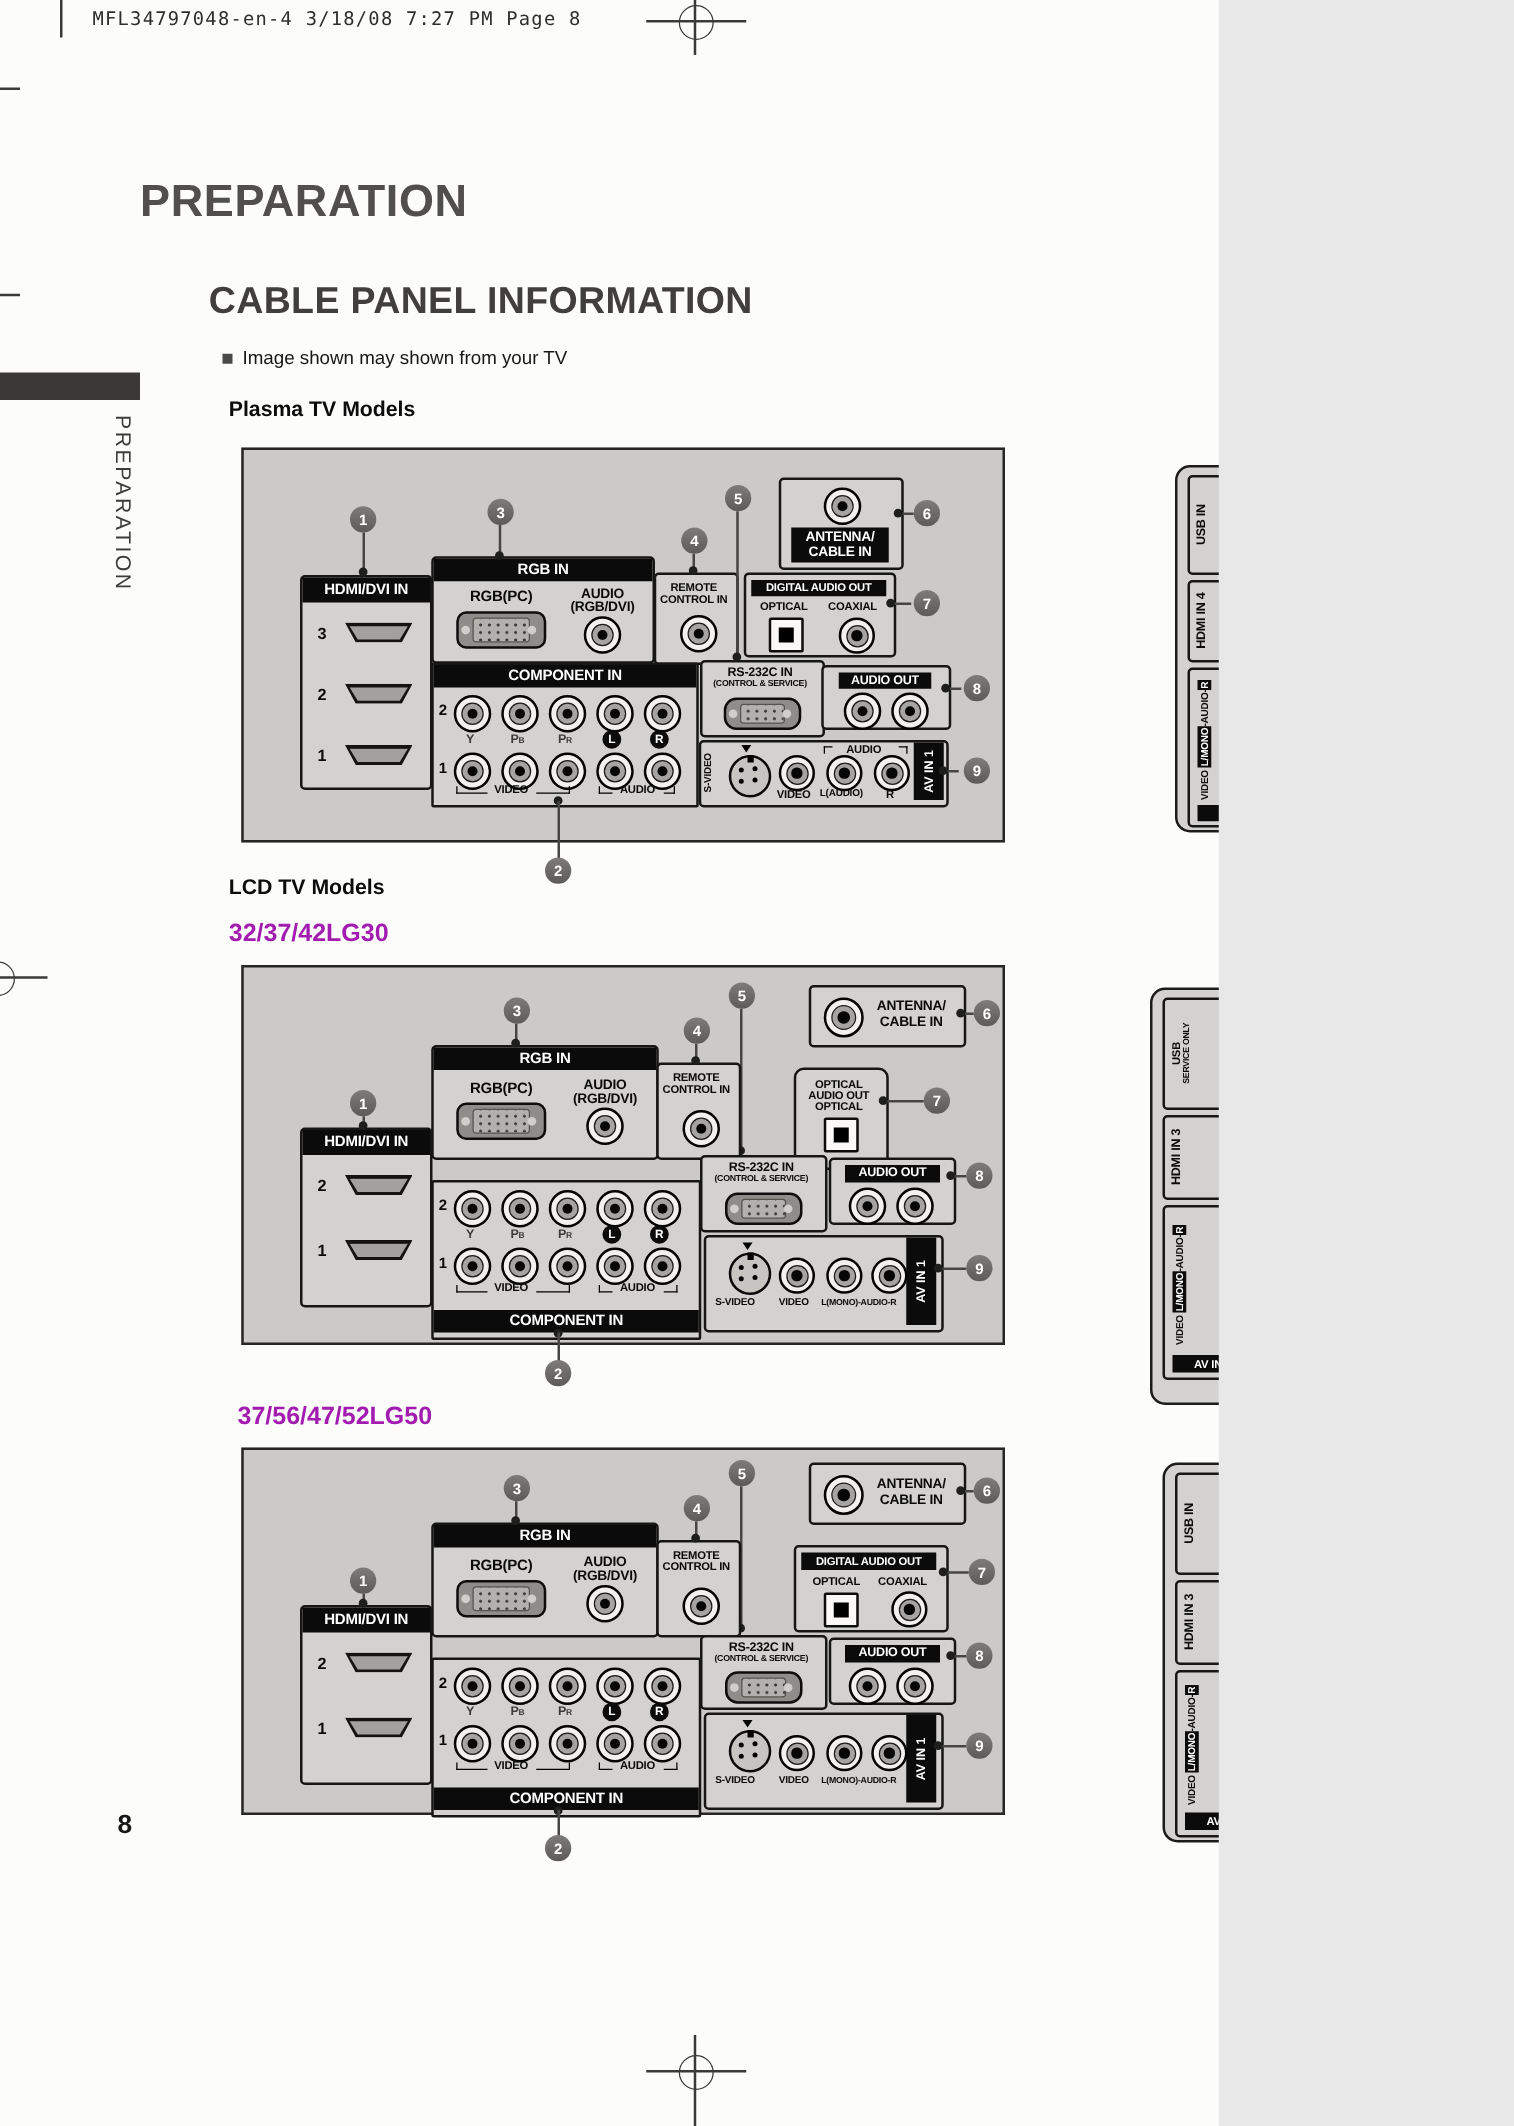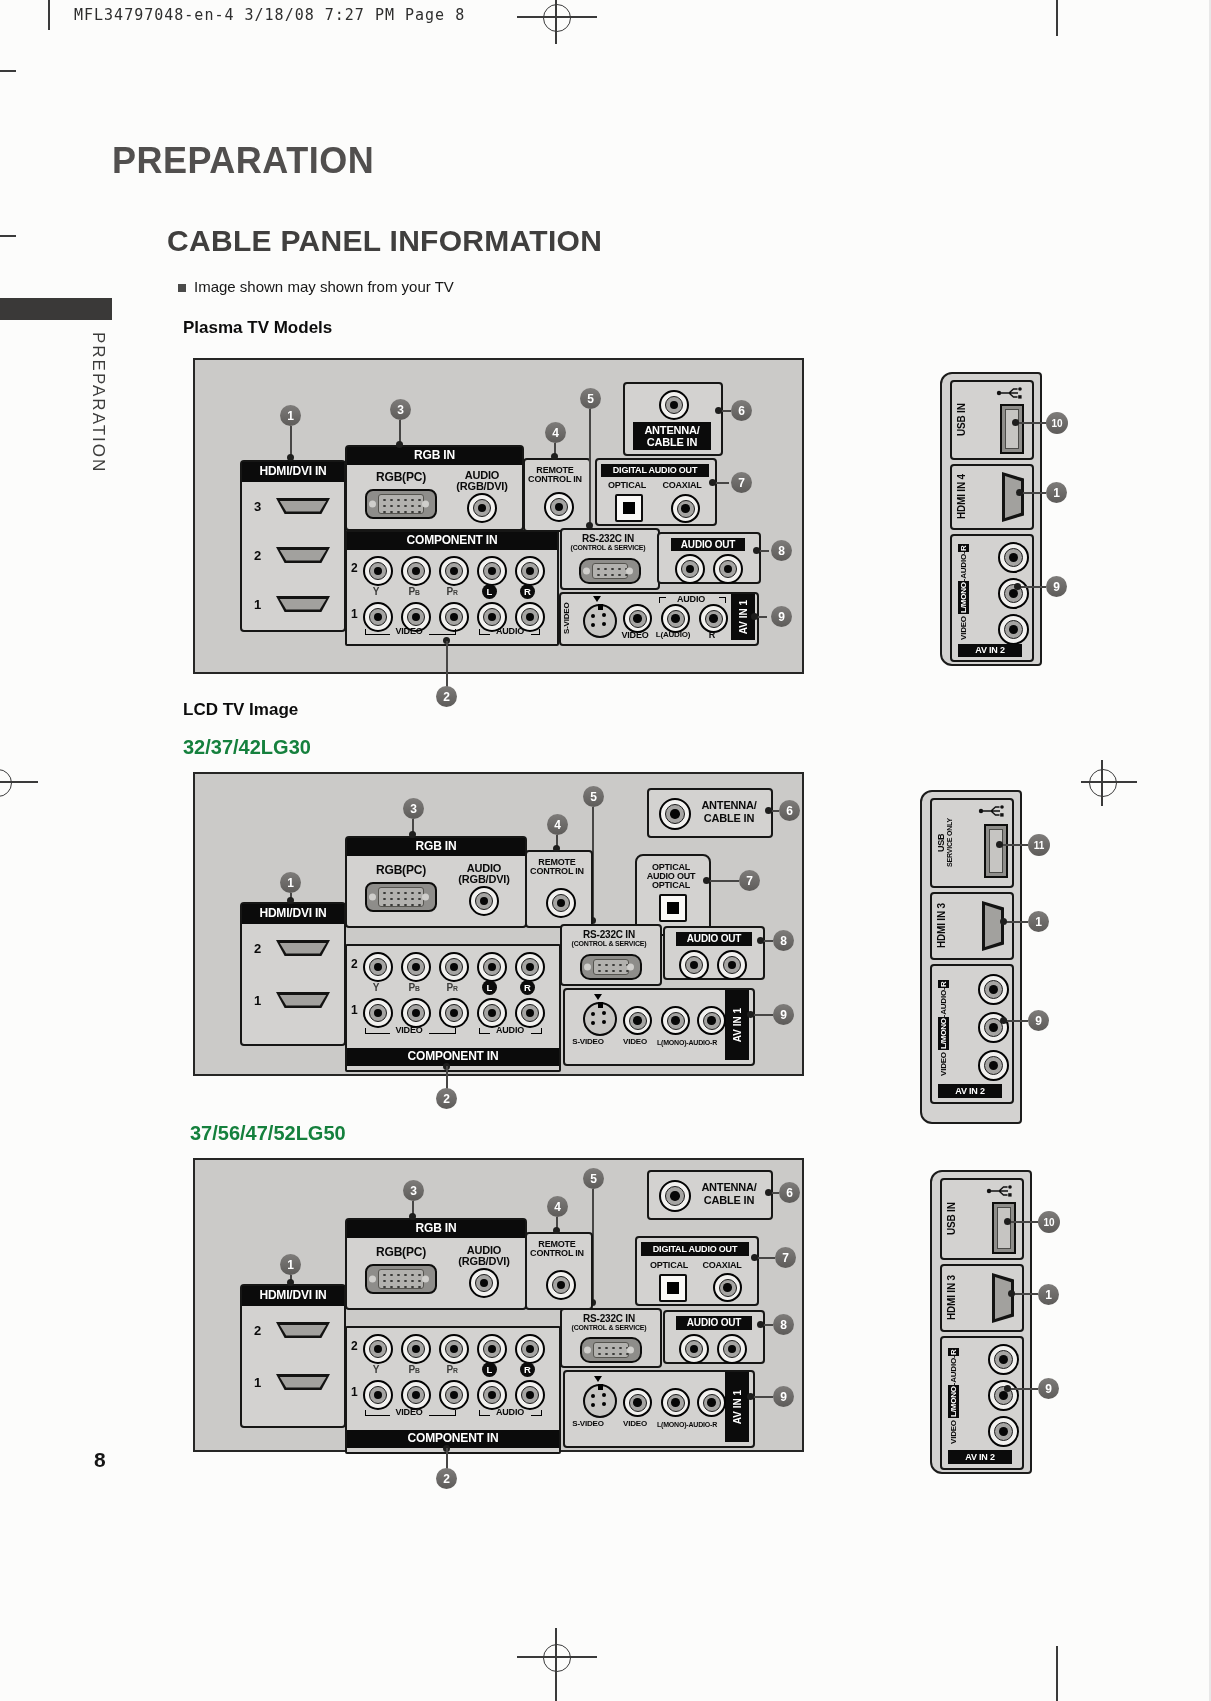--- a/index.html
+++ b/index.html
@@ -1,16 +1,16 @@
 <!DOCTYPE html>
 <html><head>
 <meta charset="utf-8">
 <style>
 html,body{margin:0;padding:0;background:#e8e8e8}
-#page{position:relative;width:1209px;height:1701px;background:#fcfcfb;overflow:hidden;font-family:"Liberation Sans",sans-serif;color:#111}
+#page{position:relative;width:975px;height:1701px;background:#fcfcfb;overflow:hidden;font-family:"Liberation Sans",sans-serif;color:#111}
 .a{position:absolute}
 .mono{font-family:"DejaVu Sans Mono",monospace;font-size:15px;color:#2e2e2e;letter-spacing:1px}
 .vline,.hline{background:#3a3a3a}
 .reg{border:1.6px solid #3a3a3a;border-radius:50%;background:transparent}
 .diag{background:#cbcac8;border:2px solid #262625}
 .side{background:#d3d2d0;border:2px solid #1c1c1b;border-radius:12px 4px 4px 12px}
 .bx{position:absolute;background:#d3d2d0;border:2px solid #161615;border-radius:4px}
 .bb{position:absolute;background:#0b0b0b;color:#fff;font-weight:bold;display:flex;flex-direction:column;align-items:center;justify-content:center;text-align:center;letter-spacing:-0.2px;line-height:1.12}
 .lbl{position:absolute;font-weight:bold;color:#0a0a0a;text-align:center;line-height:1.12;letter-spacing:-0.2px;white-space:nowrap}
 .jack{position:absolute;border-radius:50%;background:#f2f1ef;border:2px solid #030303}
@@ -42,21 +42,21 @@
 .brl{position:absolute;border-left:1.6px solid #000;border-bottom:1.6px solid #000}
 .brr{position:absolute;border-right:1.6px solid #000;border-bottom:1.6px solid #000}
 .tbl{position:absolute;border-left:1.6px solid #000;border-top:1.6px solid #000}
 .tbr{position:absolute;border-right:1.6px solid #000;border-top:1.6px solid #000}
 .tri{position:absolute;width:0;height:0;border-left:4px solid transparent;border-right:4px solid transparent;border-top:6px solid #000}
 .sub{font-size:68%}
 .s7{font-size:7px}.s8{font-size:8px}.s9{font-size:9px}.s10{font-size:10px}.s11{font-size:11px}.s12{font-size:12px}.s13{font-size:13px}
 .h1{font-size:36px;font-weight:bold;color:#514f4e;letter-spacing:0.5px}
 .h2{font-size:30px;font-weight:bold;color:#403f3e;letter-spacing:0.3px}
 .mh{font-size:17px;font-weight:bold;color:#0c0c0c}
-.mh2{font-size:20px;font-weight:bold;color:#15803d}
+.mh2{font-size:20px;font-weight:bold;color:#a21caf}
 .note{font-size:15px;color:#161616}
 .sq{width:8px;height:8px;background:#4a4a49;display:inline-block;margin-right:8px}
 </style>
 </head>
 <body>
 
 <div id="page">
 
   <div class="a vline" style="left:48px;top:0;width:2px;height:30px"></div>
   <div class="a mono" style="left:74px;top:6px">MFL34797048-en-4  3/18/08  7:27 PM  Page 8</div>
@@ -239,21 +239,21 @@
   <div class="a stem" style="left:1018px;top:422px;width:28px;height:2px"></div>
   <div class="a dot" style="left:1012px;top:419px"></div>
   <div class="a callout s10" style="left:1046px;top:412px;width:22px;height:22px">10</div>
   <div class="a stem" style="left:1020px;top:492px;width:26px;height:2px"></div>
   <div class="a dot" style="left:1016px;top:489px"></div>
   <div class="a callout" style="left:1046px;top:482px;width:21px;height:21px">1</div>
   <div class="a stem" style="left:1018px;top:586px;width:28px;height:2px"></div>
   <div class="a dot" style="left:1014px;top:583px"></div>
   <div class="a callout" style="left:1046px;top:576px;width:21px;height:21px">9</div>
 
-  <div class="a mh" style="left:183px;top:700px">LCD TV Image</div>
+  <div class="a mh" style="left:183px;top:700px">LCD TV Models</div>
   <div class="a mh2" style="left:183px;top:736px">32/37/42LG30</div>
 
   <div class="a diag" style="left:193px;top:772px;width:607px;height:300px">
     <div class="stem" style="left:397px;top:33px;width:2px;height:113px"></div>
     <div class="dot" style="left:394px;top:143px"></div>
     <div class="callout" style="left:388px;top:12px;width:21px;height:21px">5</div>
     <div class="bx" style="left:452px;top:14px;width:122px;height:46px">
       <div class="jack" style="left:10px;top:8px;width:28px;height:28px"></div>
       <div class="lbl s11" style="left:44px;top:9px;width:72px">ANTENNA/</div>
       <div class="lbl s11" style="left:44px;top:22px;width:72px">CABLE IN</div>

